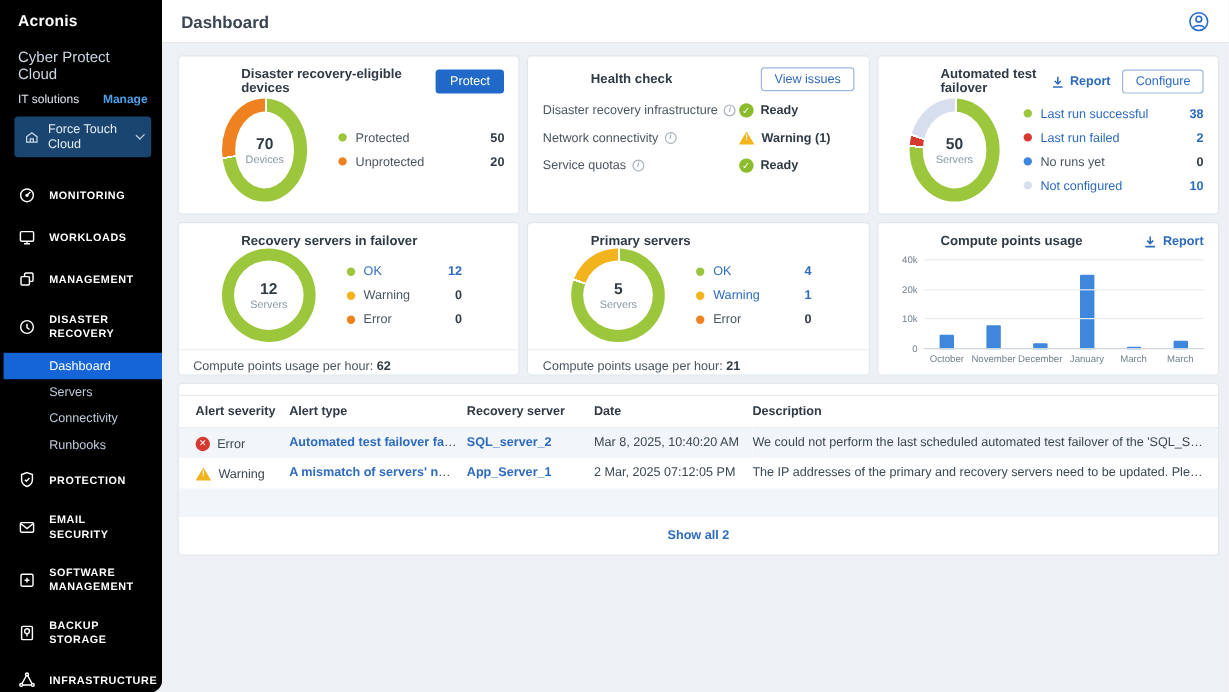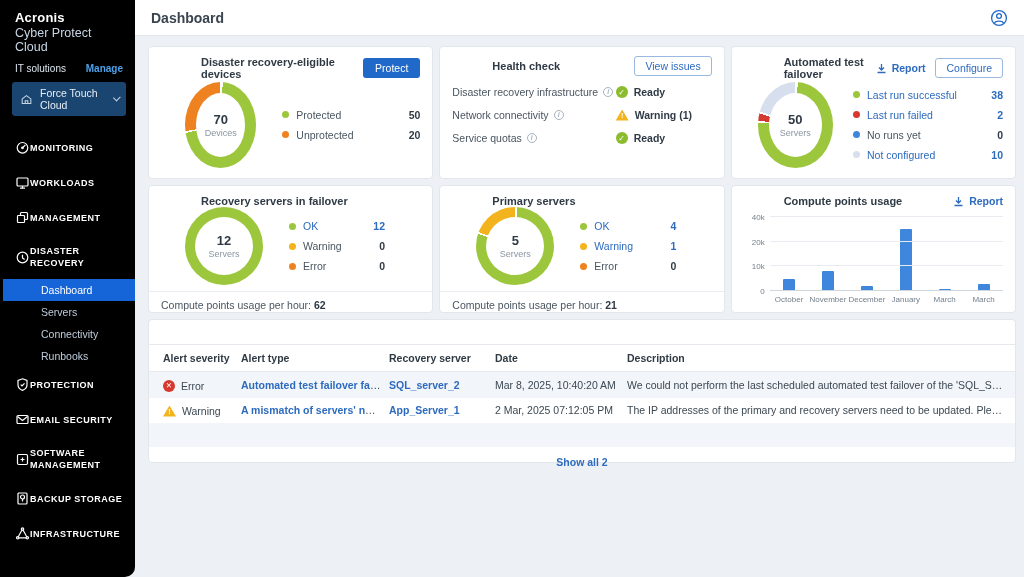--- a/index.html
+++ b/index.html
@@ -6,31 +6,31 @@
   html,body { width:1024px; height:577px; overflow:hidden;
     font-family:"Liberation Sans","DejaVu Sans",sans-serif; font-size:11px; color:#333f49; }
   .app { display:flex; width:1024px; height:577px; background:#edf0f4; }
 
   
   .sidebar { flex:0 0 135px; width:135px; background:#000000; color:#fff;
     display:flex; flex-direction:column; border-left:3px solid #000;
     border-top:3px solid #000; border-bottom:3px solid #000; border-bottom-right-radius:10px; }
   .brand { padding:7px 12px 2px; }
   .brand-1 { font-size:13px; font-weight:bold; letter-spacing:.2px; }
-  .brand-2 { font-size:12.5px; color:#c9d6e4; margin-top:1px; }
+  .brand-2 { font-size:12.5px; color:#c9d6e4; margin-top:16px; }
   .org-row { display:flex; justify-content:space-between; align-items:center; padding:7px 12px 3px;text-align:center; }
   .org-label { font-size:10px; color:#dbe4ee; }
   .manage { font-size:10px; color:#4da0e8; font-weight:bold; cursor:pointer; }
   .tenant { margin:5px 9px 2px; background:#1a4570; border-radius:3px; padding:5px 8px;
     display:flex; align-items:center; gap:7px; font-size:10.5px; color:#e8eef5; cursor:pointer; }
   .tenant svg { flex:0 0 auto; }
   .chev { margin-left:auto; width:6px; height:6px; border-right:1.5px solid #c9d6e4;
     border-bottom:1.5px solid #c9d6e4; transform:rotate(45deg) translateY(-2px); }
   .nav { margin-top:12px; }
-  .nav-item { display:flex; align-items:center; padding:10px 12px;
+  .nav-item { display:flex; align-items:center; gap:11px; padding:10px 12px;
     font-size:9px; font-weight:bold; letter-spacing:.5px; line-height:12px; cursor:pointer; color:#fff; }
   .nav-item svg { flex:0 0 15px; }
   .sub-list { }
   .sub-item { padding:4.5px 8px 4.5px 38px; font-size:10.5px; line-height:13px;
     color:#bfccdc; cursor:pointer; }
   .sub-item.active { background:#1565d8; color:#fff; }
 
   
   .main { flex:1; display:flex; flex-direction:column; min-width:0; }
   .topbar { height:36px; background:#fff; border-bottom:1px solid #e3e7eb;
@@ -99,21 +99,21 @@
   .gridline.base { background:#cfd6dd; }
   .chart-cols { position:absolute; inset:0; display:flex; }
   .ccol { flex:1; display:flex; align-items:flex-end; justify-content:center; }
   .bar { width:12px; background:#3f87dd; border-radius:1px 1px 0 0; }
   .chart-x { display:flex; margin-left:26px; margin-top:4px; }
   .xlab { flex:1; text-align:center; font-size:8px; color:#74808c; }
 
   
   .card-alerts { grid-column:1 / -1; padding:9px 0 6px; }
   .card-alerts .card-head { padding:0 14px; }
-  table { width:100%; border-collapse:collapse; table-layout:fixed; margin-top:15px; font-size:10.5px; }
+  table { width:100%; border-collapse:collapse; table-layout:fixed; margin-top:0; font-size:10.5px; }
   th { text-align:left; font-size:10.5px; color:#2f3a45; padding:7px 8px 7px 0;
     border-top:1px solid #e6eaee; border-bottom:1px solid #e6eaee; font-weight:bold; }
   th:first-child, td:first-child { padding-left:14px; }
   td { padding:6px 8px 6px 0; color:#3c4852; white-space:nowrap; overflow:hidden; text-overflow:ellipsis; }
   tr.stripe { background:#f2f5f9; }
   .sev { display:inline-flex; align-items:center; gap:6px; }
   .sev-err { width:12px; height:12px; border-radius:50%; background:#d6392f; color:#fff;
     font-size:7.5px; display:inline-flex; align-items:center; justify-content:center; }
   .show-all { text-align:center; padding:9px 0 4px; font-size:10.5px; font-weight:bold; }
 </style>

